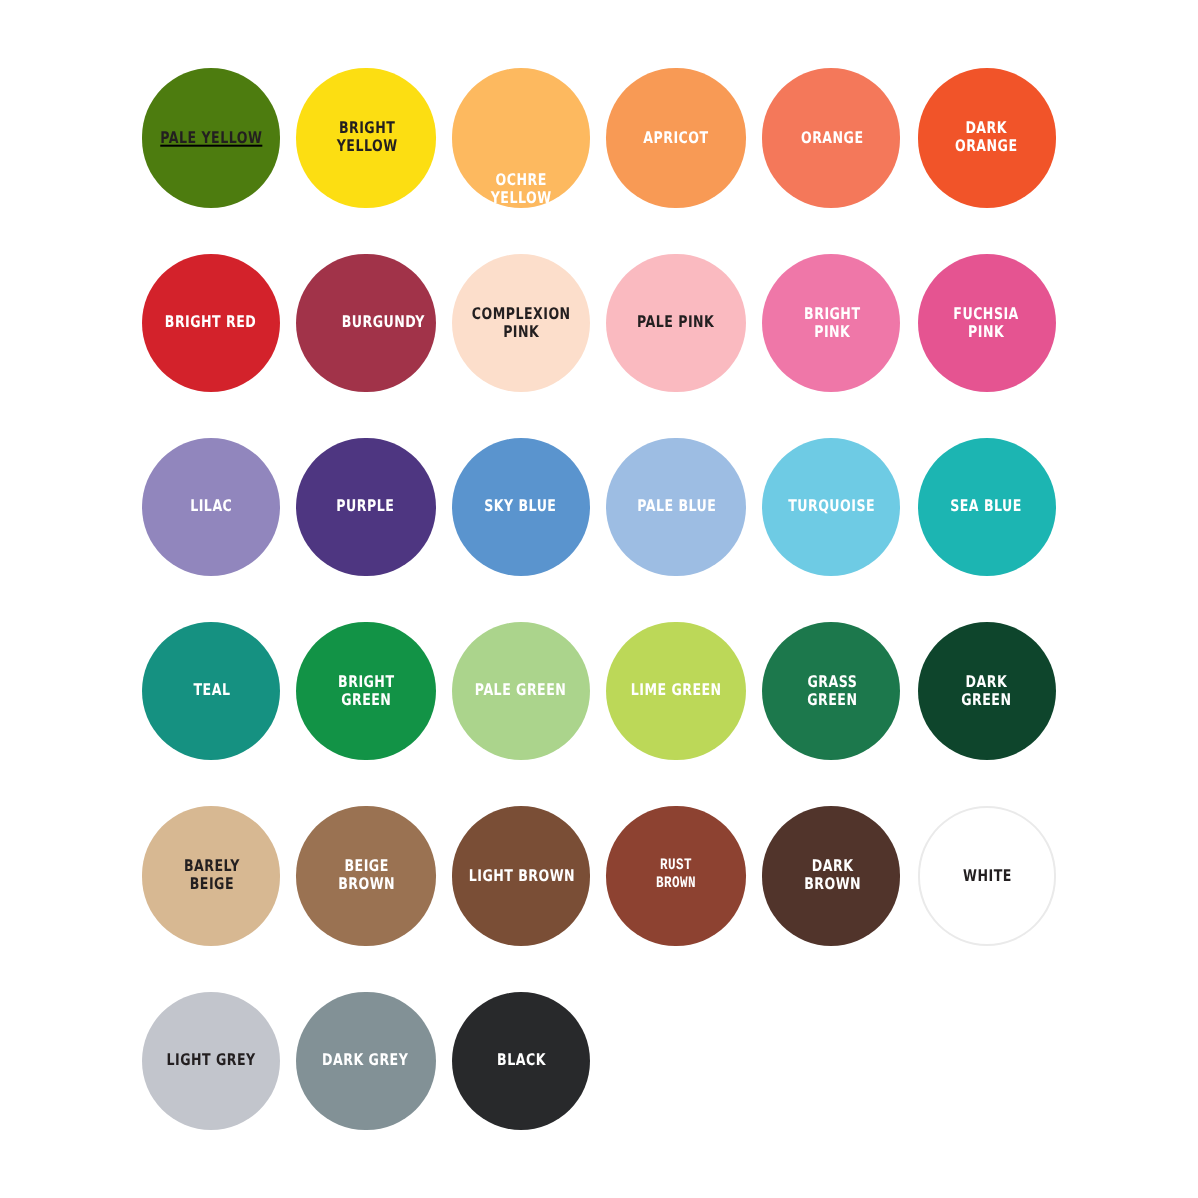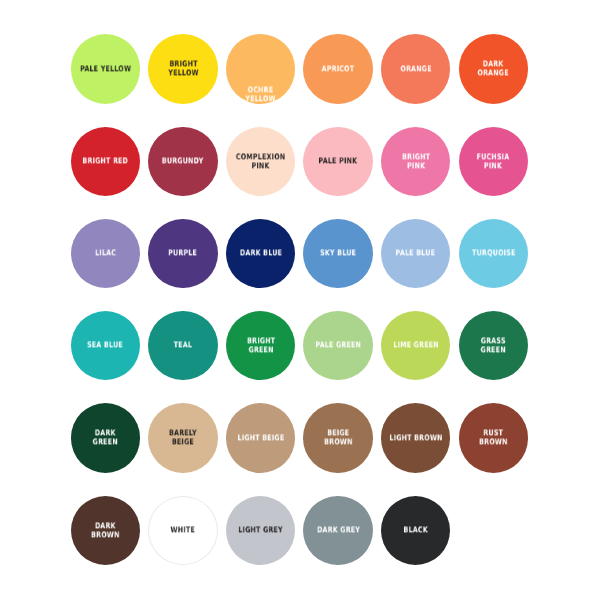--- a/index.html
+++ b/index.html
@@ -37,21 +37,21 @@
 }
 .swatch.dark  .swatch-label{color:#231F20;}
 .swatch.light .swatch-label{color:#ffffff;}
 .label-line{display:block;}
 </style>
 <style>.swatch.dark .swatch-label{color:#231F20;}.swatch.light .swatch-label{color:#FFFFFF;}.swatch.outlined{box-shadow:inset 0 0 0 1px #EAEAEA;}</style></head>
 <body>
 
 <div id="palette-sheet" style="background-color: rgb(255, 255, 255);">
   <div id="palette-grid">
-   <div class="swatch dark" style="background-color: #bef264;">
+   <div class="swatch dark" style="background-color: #4d7c0f; text-decoration: underline;">
     <span class="swatch-label">
           <span class="label-line">PALE YELLOW</span>
         </span>
    </div>
    <div class="swatch dark" style="background-color: rgb(252, 222, 18);">
     <span class="swatch-label">
           <span class="label-line">BRIGHT</span>
           <span class="label-line">YELLOW</span>
         </span>
    </div>
@@ -75,21 +75,21 @@
     <span class="swatch-label">
           <span class="label-line">DARK</span>
           <span class="label-line">ORANGE</span>
         </span>
    </div>
    <div class="swatch light" style="background-color: rgb(211, 34, 43);">
     <span class="swatch-label">
           <span class="label-line">BRIGHT RED</span>
         </span>
    </div>
-   <div class="swatch light" style="background-color: rgb(161, 51, 73);">
+   <div class="swatch light" style="background-color: rgb(161, 51, 73); justify-content: flex-end;">
     <span class="swatch-label">
           <span class="label-line">BURGUNDY</span>
         </span>
    </div>
    <div class="swatch dark" style="background-color: rgb(252, 222, 203); align-items: center;">
     <span class="swatch-label">
           <span class="label-line">COMPLEXION</span>
           <span class="label-line">PINK</span>
         </span>
    </div>
@@ -113,25 +113,20 @@
    <div class="swatch light" style="background-color: rgb(145, 134, 189);">
     <span class="swatch-label">
           <span class="label-line">LILAC</span>
         </span>
    </div>
    <div class="swatch light" style="background-color: rgb(78, 54, 129);">
     <span class="swatch-label">
           <span class="label-line">PURPLE</span>
         </span>
    </div>
-   <div class="swatch light" style="background-color: rgb(10, 34, 105);">
-    <span class="swatch-label">
-          <span class="label-line">DARK BLUE</span>
-        </span>
-   </div>
    <div class="swatch light" style="background-color: rgb(90, 148, 206);">
     <span class="swatch-label">
           <span class="label-line">SKY BLUE</span>
         </span>
    </div>
    <div class="swatch light" style="background-color: rgb(157, 189, 227);">
     <span class="swatch-label">
           <span class="label-line">PALE BLUE</span>
         </span>
    </div>
@@ -177,37 +172,32 @@
           <span class="label-line">DARK</span>
           <span class="label-line">GREEN</span>
         </span>
    </div>
    <div class="swatch dark" style="background-color: rgb(215, 184, 146);">
     <span class="swatch-label">
           <span class="label-line">BARELY</span>
           <span class="label-line">BEIGE</span>
         </span>
    </div>
-   <div class="swatch light" style="background-color: rgb(190, 155, 123);">
-    <span class="swatch-label">
-          <span class="label-line">LIGHT BEIGE</span>
-        </span>
-   </div>
    <div class="swatch light" style="background-color: rgb(154, 114, 82);">
     <span class="swatch-label">
           <span class="label-line">BEIGE</span>
           <span class="label-line">BROWN</span>
         </span>
    </div>
    <div class="swatch light" style="background-color: rgb(122, 78, 54);">
     <span class="swatch-label">
           <span class="label-line">LIGHT BROWN</span>
         </span>
    </div>
-   <div class="swatch light" style="background-color: rgb(141, 66, 49);">
+   <div class="swatch light" style="background-color: rgb(141, 66, 49); font-family: Liberation Mono, monospace;">
     <span class="swatch-label">
           <span class="label-line">RUST</span>
           <span class="label-line">BROWN</span>
         </span>
    </div>
    <div class="swatch light" style="background-color: rgb(81, 52, 43);">
     <span class="swatch-label">
           <span class="label-line">DARK</span>
           <span class="label-line">BROWN</span>
         </span>

